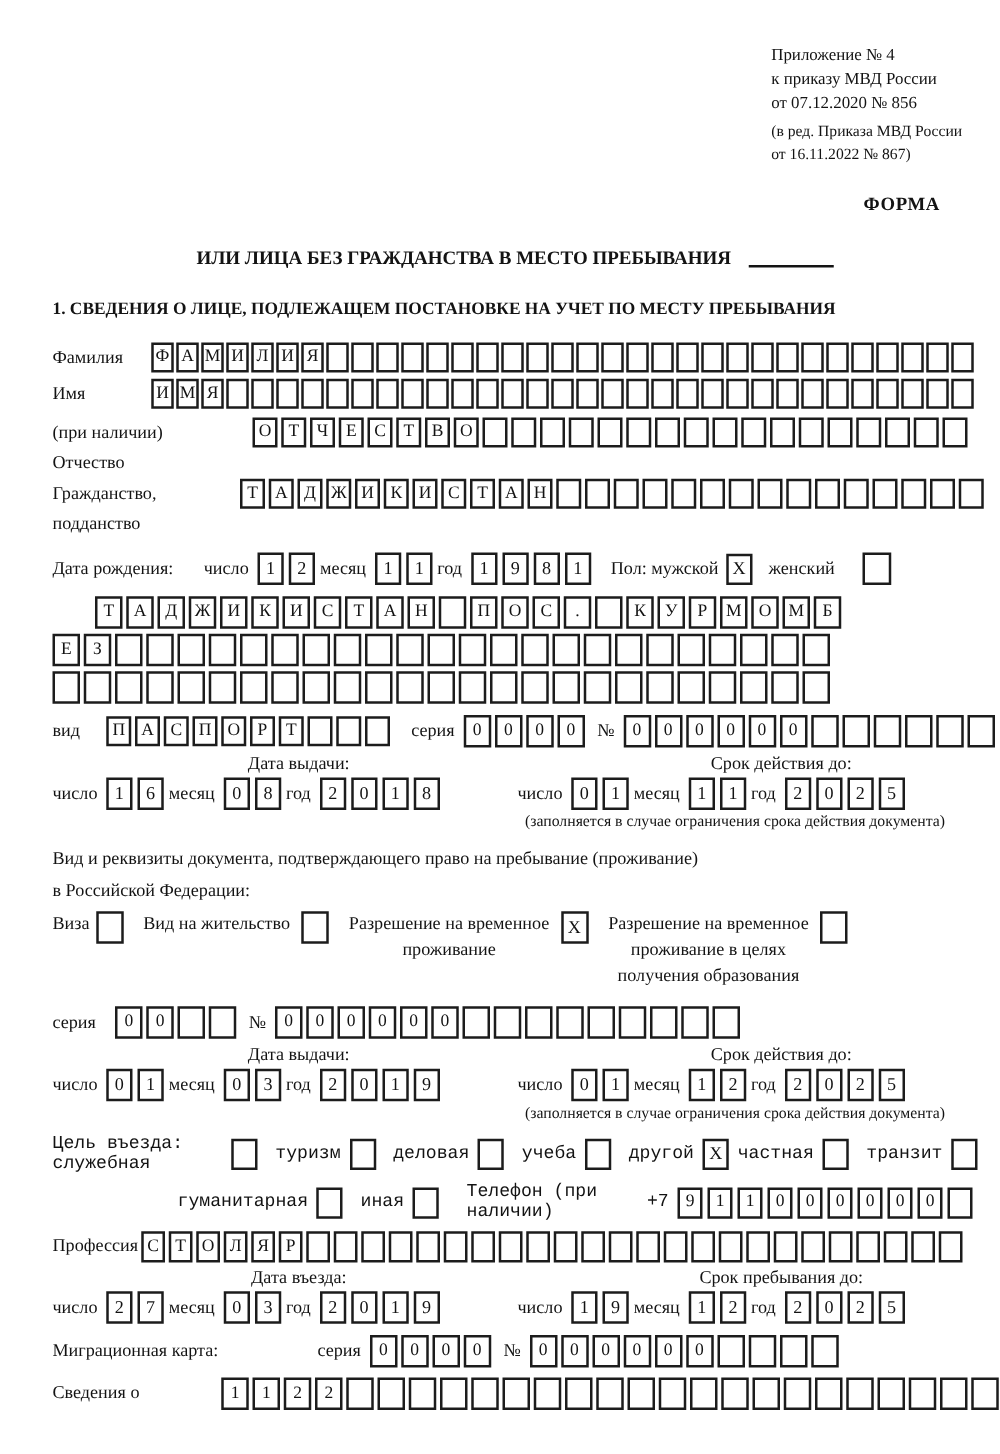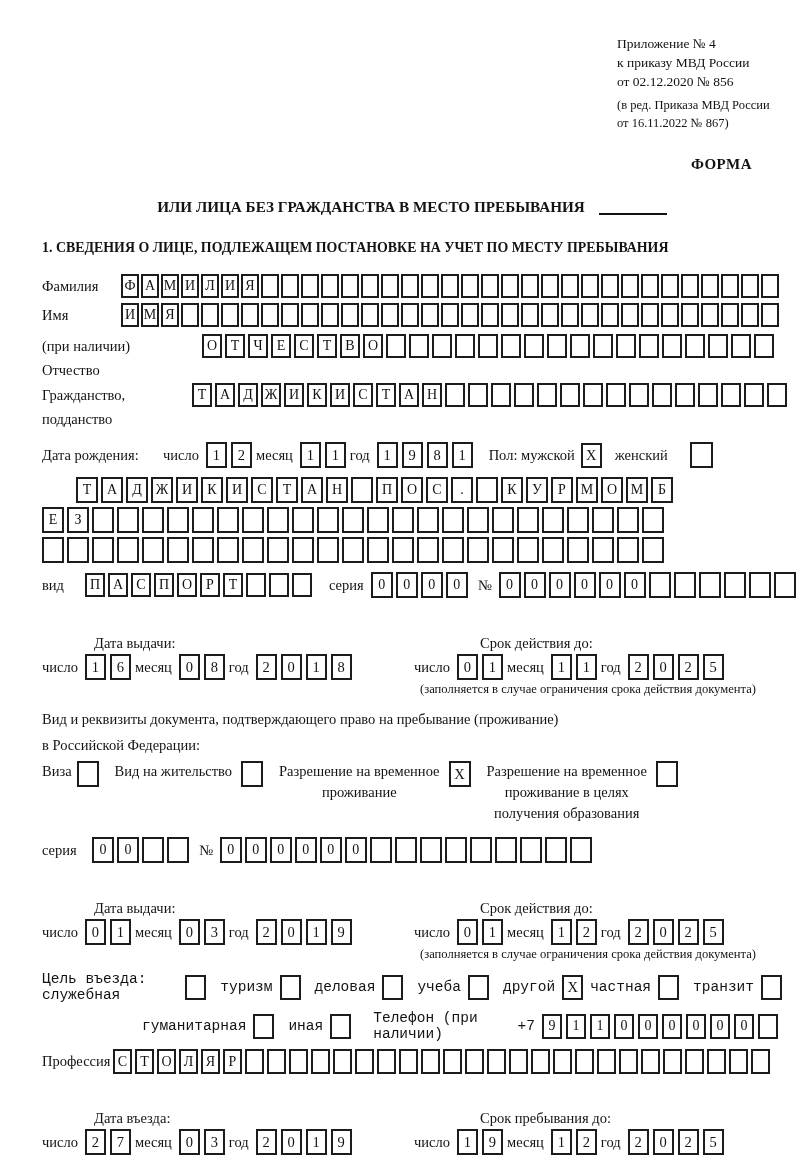--- a/index.html
+++ b/index.html
@@ -34,21 +34,21 @@
   .r-patron{margin-top:7px;}
   .r-citiz{margin-top:1px;gap:13px;}
   .r-birth{margin-top:11px;align-items:center;}
   .r-birthplace{margin-top:9px;}
   .bp-row{margin-bottom:4px;height:26px;display:flex;}
   .doc-heading{margin-top:2px;text-align:center;font-weight:bold;font-size:14px;padding-right:40px;}
   .r-vid{margin-top:5px;align-items:center;}
   .datepair{display:flex;margin-top:5px;}
   .dp-col{display:flex;flex-direction:column;}
   .dp-col.left{width:372px;}
-  .dp-label{font-size:14.5px;text-align:left;width:290px;margin-top:32px;}
+  .dp-label{font-size:14.5px;text-align:center;width:290px;}
   .dp-col.left .dp-label{margin-left:52px;}
   .dp-col.right .dp-label{margin-left:66px;}
   .dp-date{margin-top:2px;}
   .note{font-size:12.6px;text-align:right;padding-right:26px;margin-top:2px;}
   .intro{margin-top:9px;font-size:14.5px;line-height:26px;}
   .r-options{margin-top:3px;display:flex;}
   .opt{display:flex;align-items:flex-start;}
   .opt .olabel{font-size:14.5px;line-height:21px;}
   .opt .centered{text-align:center;}
   .opt .cb{margin-left:9px;}
@@ -64,21 +64,21 @@
   .numlbl{font-size:14.5px;margin:0 7px;}
 </style>
 </head>
 <body>
 
 <div class="page">
 
   <div class="annex">
     <div>Приложение № 4</div>
     <div>к приказу МВД России</div>
-    <div>от 02.12.2020 № 856</div>
+    <div>от 07.12.2020 № 856</div>
     <div class="edit">
       <div>(в ред. Приказа МВД России</div>
       <div>от 16.11.2022 № 867)</div>
     </div>
   </div>
 
   <div class="forma">ФОРМА</div>
 
   <div class="title">
     <div><span>ИЛИ ЛИЦА БЕЗ ГРАЖДАНСТВА В МЕСТО ПРЕБЫВАНИЯ</span><span class="blank-line"></span></div>

